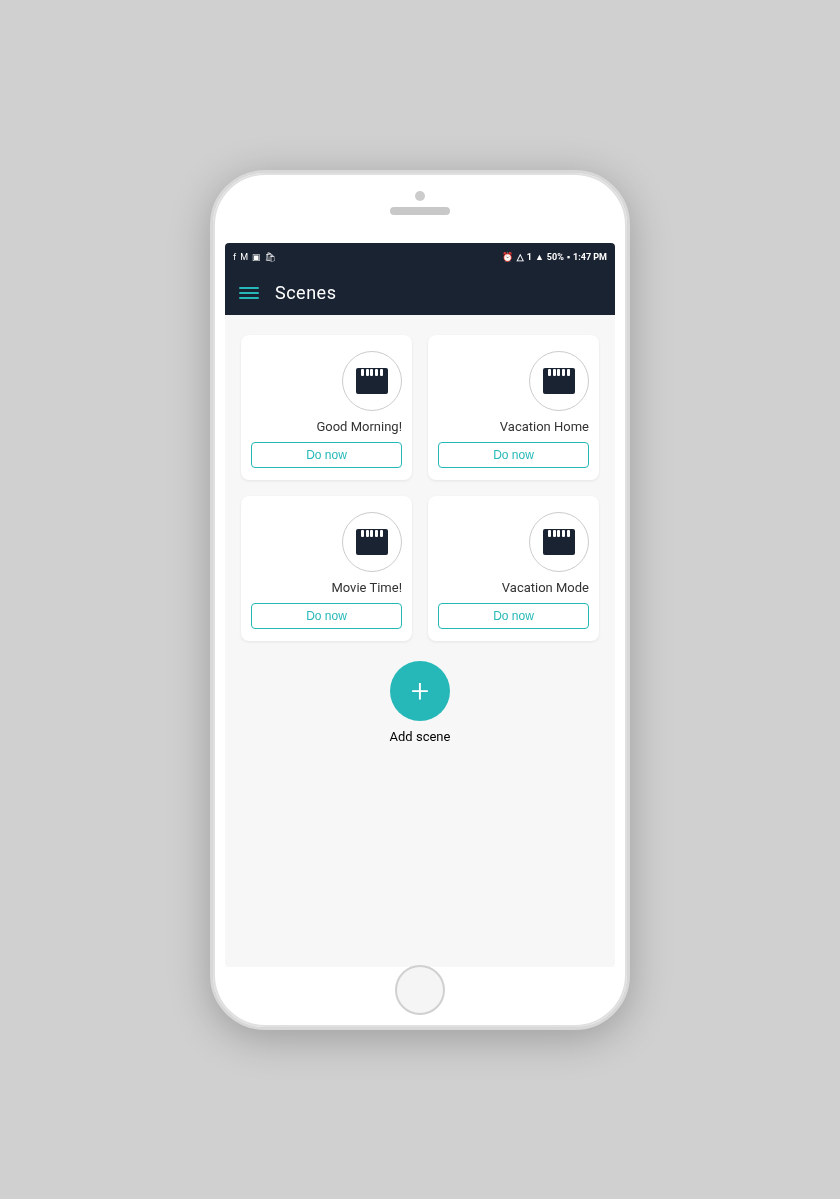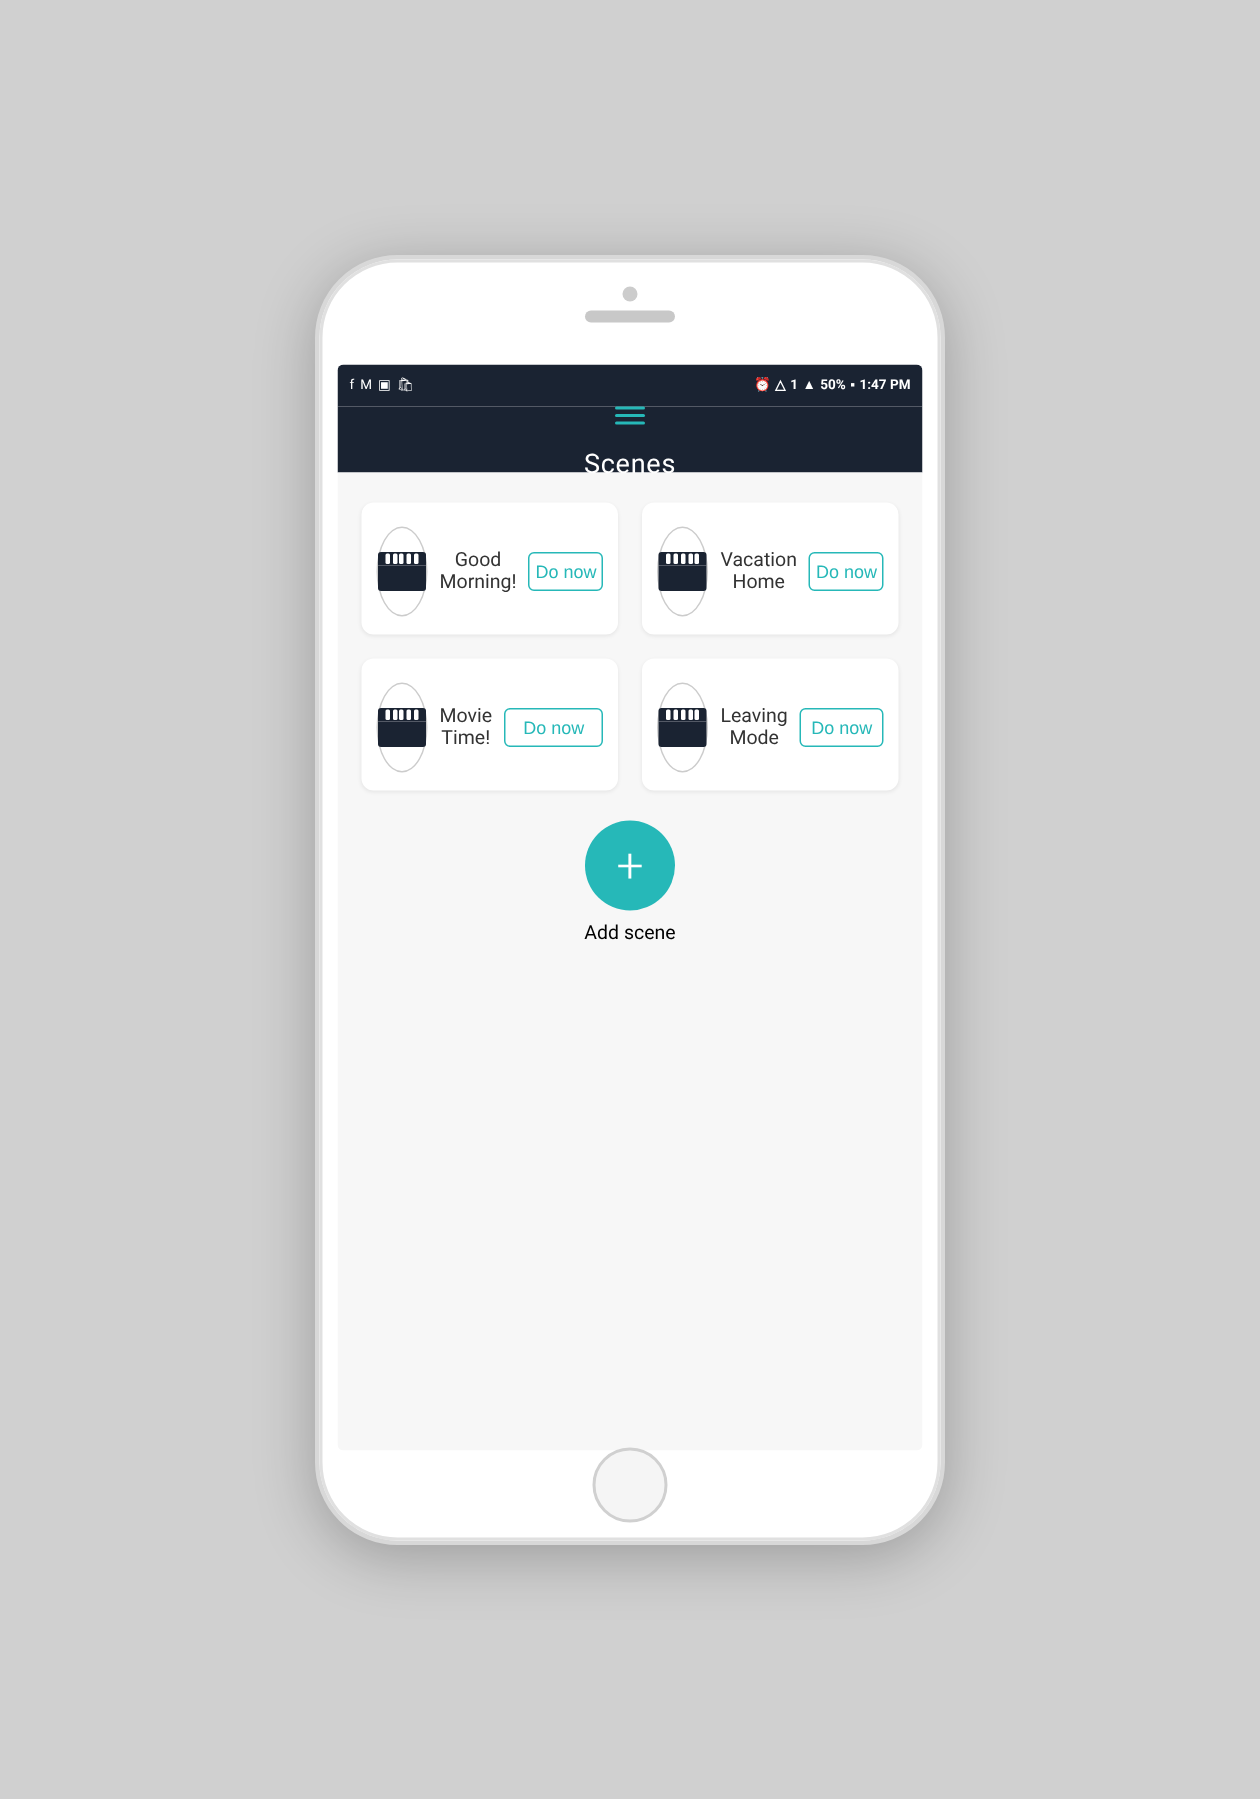--- a/index.html
+++ b/index.html
@@ -95,21 +95,20 @@
     }
 
     
     .app-bar {
       background: #1a2332;
       height: 44px;
       display: flex;
       align-items: center;
       padding: 0 14px;
       gap: 16px;
-      flex-direction: column;
     }
 
     .hamburger-icon {
       display: flex;
       flex-direction: column;
       gap: 3px;
       cursor: pointer;
     }
 
     .hamburger-icon span {
@@ -141,22 +140,22 @@
       grid-template-columns: 1fr 1fr;
       gap: 16px;
       margin-bottom: 20px;
     }
 
     .scene-card {
       background: #fff;
       border-radius: 8px;
       padding: 16px 10px 12px;
       display: flex;
-      flex-direction: row;
-      align-items: center;
+      flex-direction: column;
+      align-items: flex-end;
       gap: 8px;
       box-shadow: 0 1px 3px rgba(0,0,0,0.08);
     }
 
     .scene-icon-circle {
       width: 60px;
       height: 60px;
       border-radius: 50%;
       border: 1.5px solid #ccc;
       display: flex;
@@ -361,21 +360,21 @@
               <div class="clap-top">
                 <div class="clap-stripe"></div>
                 <div class="clap-stripe"></div>
                 <div class="clap-stripe"></div>
                 <div class="clap-stripe"></div>
                 <div class="clap-stripe"></div>
               </div>
               <div class="clap-body"></div>
             </div>
           </div>
-          <span class="scene-name">Leaving Mode</span>
+          <span class="scene-name">Vacation Mode</span>
           <button class="do-now-btn">Do now</button>
         </div>
 
       </div>
 
       <div class="add-scene-container">
         <div class="add-scene-circle">
           <span class="plus-icon">+</span>
         </div>
         <span class="add-scene-label">Add scene</span>

